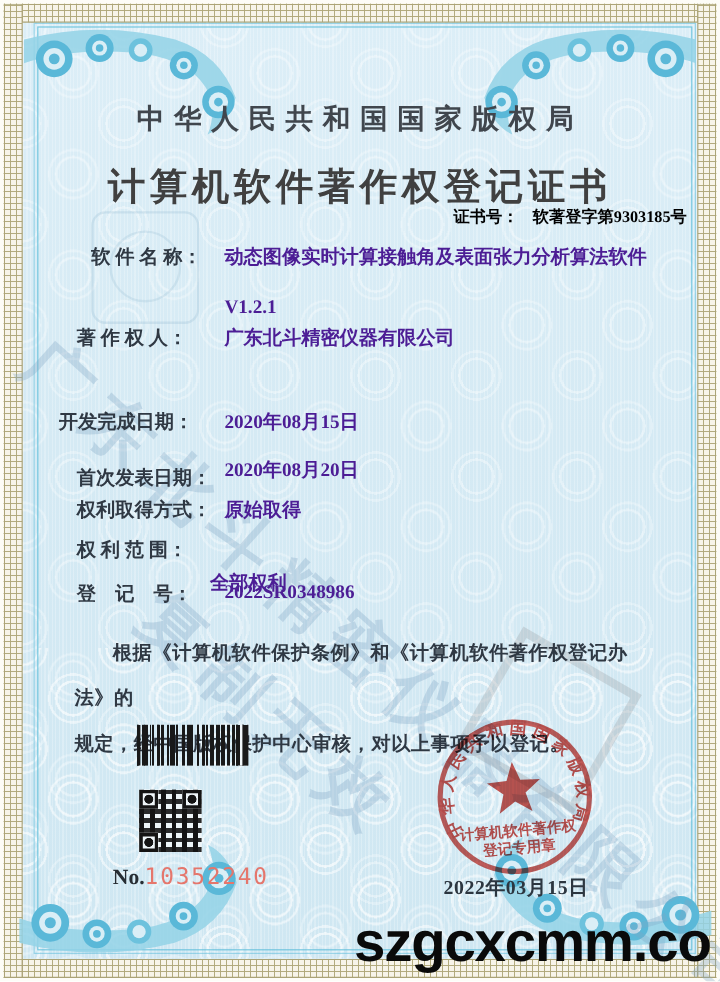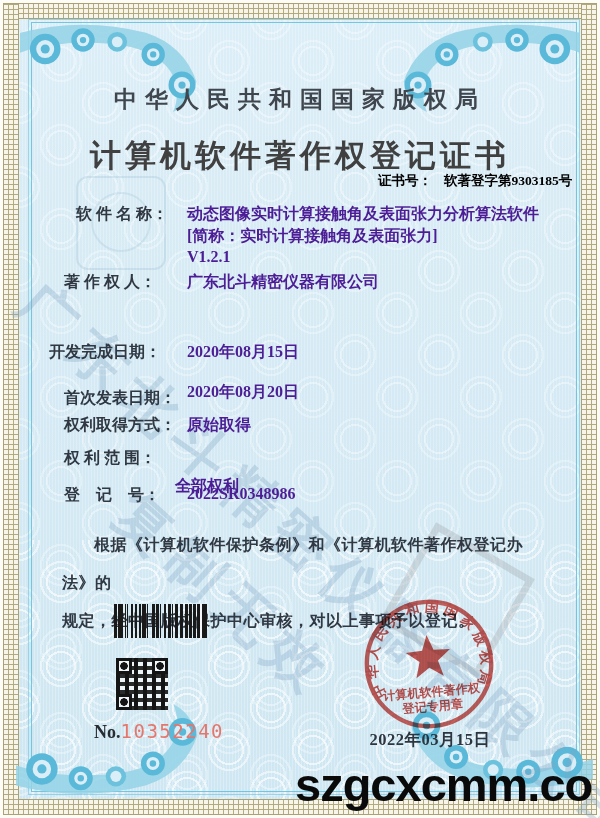--- a/index.html
+++ b/index.html
@@ -192,21 +192,20 @@
     </div>
 
   <div class="t authority">中华人民共和国国家版权局</div>
   <div class="t title">计算机软件著作权登记证书</div>
   <div class="t certno">
     <span>证书号：</span><span class="gap"></span><span>软著登字第9303185号</span>
   </div>
 
   <div class="t lbl" style="left:64px;top:204px;margin-left:12px;">软 件 名 称：</div>
   <div class="t val" style="left:187px;top:204px;">动态图像实时计算接触角及表面张力分析算法软件</div>
-  <div class="t val" style="left:187px;top:226px;">[简称：实时计算接触角及表面张力]</div>
   <div class="t val" style="left:187px;top:248px;">V1.2.1</div>
 
   <div class="t lbl" style="left:64px;top:272px;">著 作 权 人：</div>
   <div class="t val" style="left:187px;top:272px;">广东北斗精密仪器有限公司</div>
 
   <div class="t lbl" style="left:49px;top:342px;">开发完成日期：</div>
   <div class="t val" style="left:187px;top:342px;">2020年08月15日</div>
 
   <div class="t lbl" style="left:64px;top:388px;text-align:center;">首次发表日期：</div>
   <div class="t val" style="left:187px;top:382px;">2020年08月20日</div>

